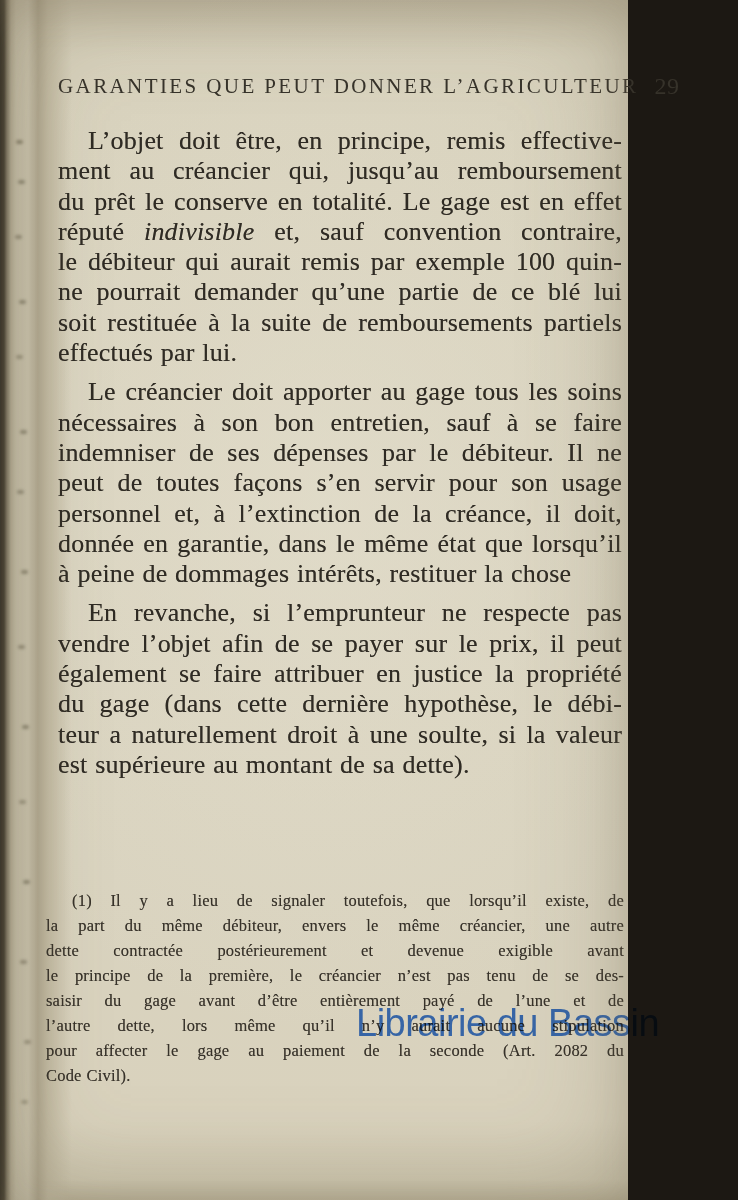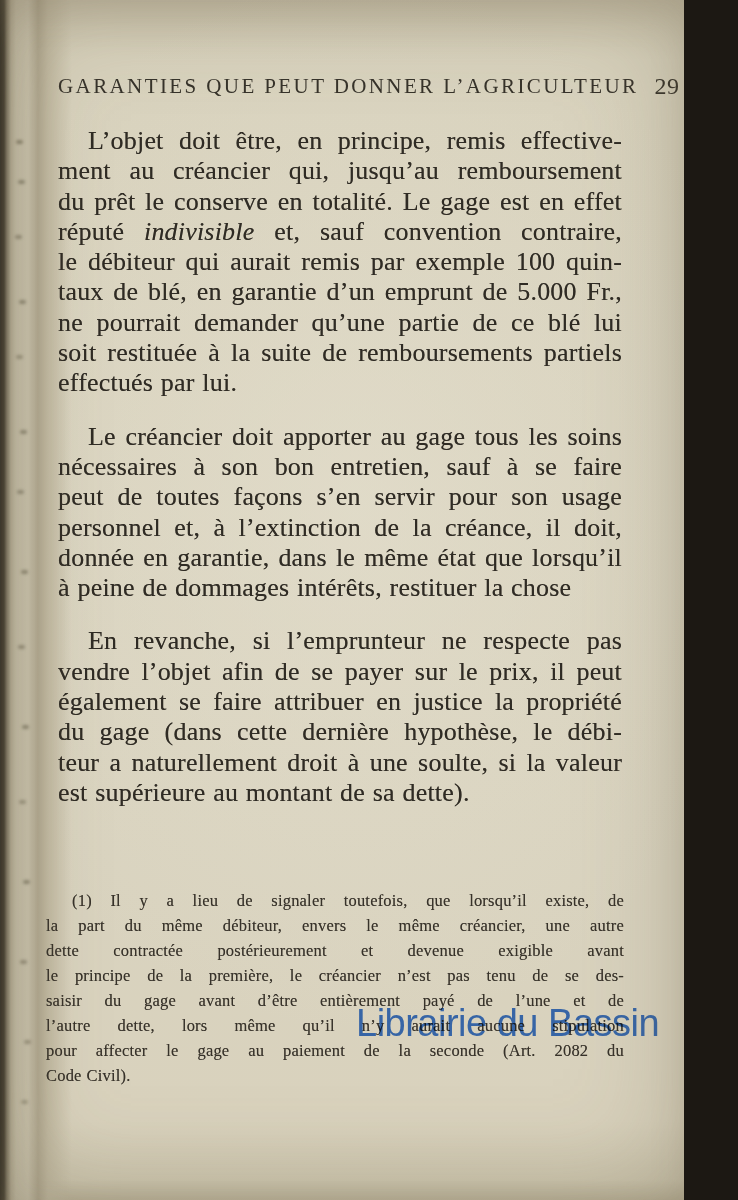--- a/index.html
+++ b/index.html
@@ -4,21 +4,21 @@
 <style>
   html, body { margin: 0; padding: 0; }
   body {
     width: 738px; height: 1200px;
     font-family: "Liberation Serif", serif;
     overflow: hidden;
     background: #1c1813;
   }
   .photo {
     position: relative;
-    width: 684px; height: 1200px;
+    width: 628px; height: 1200px;
     background:
       radial-gradient(ellipse 620px 760px at 52% 42%, rgba(230,225,208,0.55), rgba(230,225,208,0) 70%),
       linear-gradient(180deg, #cdc6af 0, #d8d2bd 60px, #d9d3bf 880px, #d9d2bd 1120px, #cfc8b1 1180px, #bdb59c 1200px),
       #d7d1bc;
   }
   
   .vignette {
     position: absolute; inset: 0; pointer-events: none;
     box-shadow: inset 0 0 110px rgba(105,95,70,0.32), inset 0 14px 34px rgba(120,108,82,0.18);
   }
@@ -60,21 +60,21 @@
 
   .bodytext { position: absolute; left: 58px; top: 126px; width: 564px; }
   .para .line {
     text-align: justify; text-align-last: justify;
     line-height: 30.3px; font-size: 26px;
     letter-spacing: 0.2px; word-spacing: 1px;
     text-shadow: 0 0 0.5px rgba(47,43,36,0.55);
   }
   .para .line:first-child { text-indent: 30px; }
   .para .line:last-child { text-align-last: left; }
-  .para + .para { margin-top: 23px; }
+  .para + .para { margin-top: 9px; }
 
   .footnote { position: absolute; left: 46px; top: 888px; width: 578px; }
   .footnote .line {
     font-size: 16.5px; line-height: 25px;
     word-spacing: 0.6px;
     color: #37322a;
     text-shadow: 0 0 0.4px rgba(55,50,42,0.5);
   }
   .footnote .line:first-child { text-indent: 26px; }
 
@@ -106,28 +106,28 @@
       <span>GARANTIES QUE PEUT DONNER L’AGRICULTEUR</span><span class="pagenum">29</span>
     </div>
 
     <div class="bodytext">
       <div class="para">
           <div class="line">L’objet doit être, en principe, remis effective-</div>
           <div class="line">ment au créancier qui, jusqu’au remboursement</div>
           <div class="line">du prêt le conserve en totalité. Le gage est en effet</div>
           <div class="line">réputé <i>indivisible</i> et, sauf convention contraire,</div>
           <div class="line">le débiteur qui aurait remis par exemple 100 quin-</div>
-          <div class="line">taux de blé, en garantie d’un emprunt de 5.000 Fr.,</div>
           <div class="line">ne pourrait demander qu’une partie de ce blé lui</div>
           <div class="line">soit restituée à la suite de remboursements partiels</div>
           <div class="line">effectués par lui.</div>
         </div>
       <div class="para">
           <div class="line">Le créancier doit apporter au gage tous les soins</div>
           <div class="line">nécessaires à son bon entretien, sauf à se faire</div>
+          <div class="line">indemniser de ses dépenses par le débiteur. Il ne</div>
           <div class="line">peut de toutes façons s’en servir pour son usage</div>
           <div class="line">personnel et, à l’extinction de la créance, il doit,</div>
           <div class="line">donnée en garantie, dans le même état que lorsqu’il</div>
           <div class="line">à peine de dommages intérêts, restituer la chose</div>
         </div>
       <div class="para">
           <div class="line">En revanche, si l’emprunteur ne respecte pas</div>
           <div class="line">vendre l’objet afin de se payer sur le prix, il peut</div>
           <div class="line">également se faire attribuer en justice la propriété</div>
           <div class="line">du gage (dans cette dernière hypothèse, le débi-</div>

